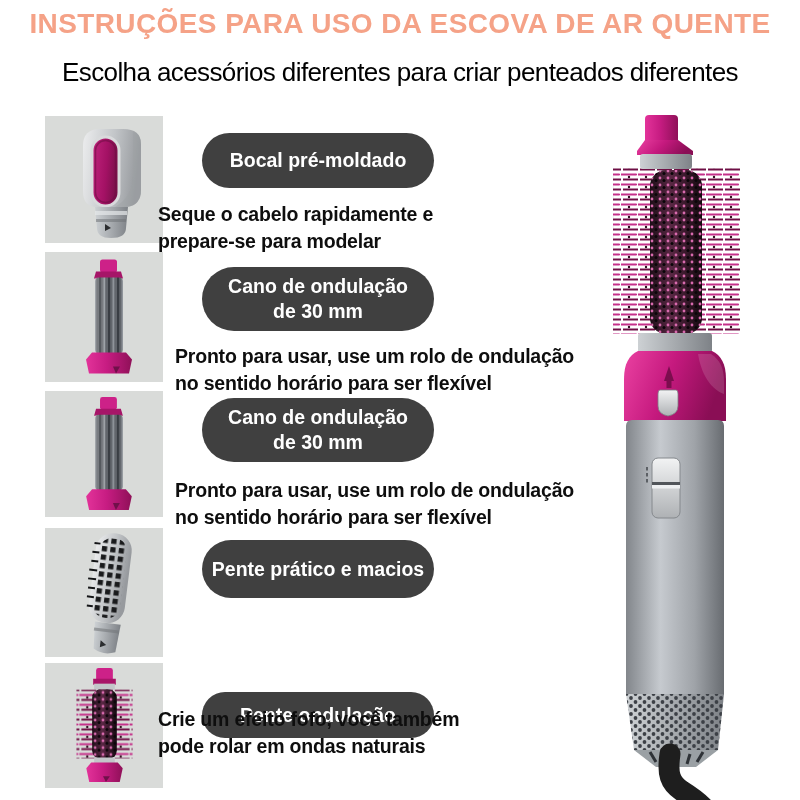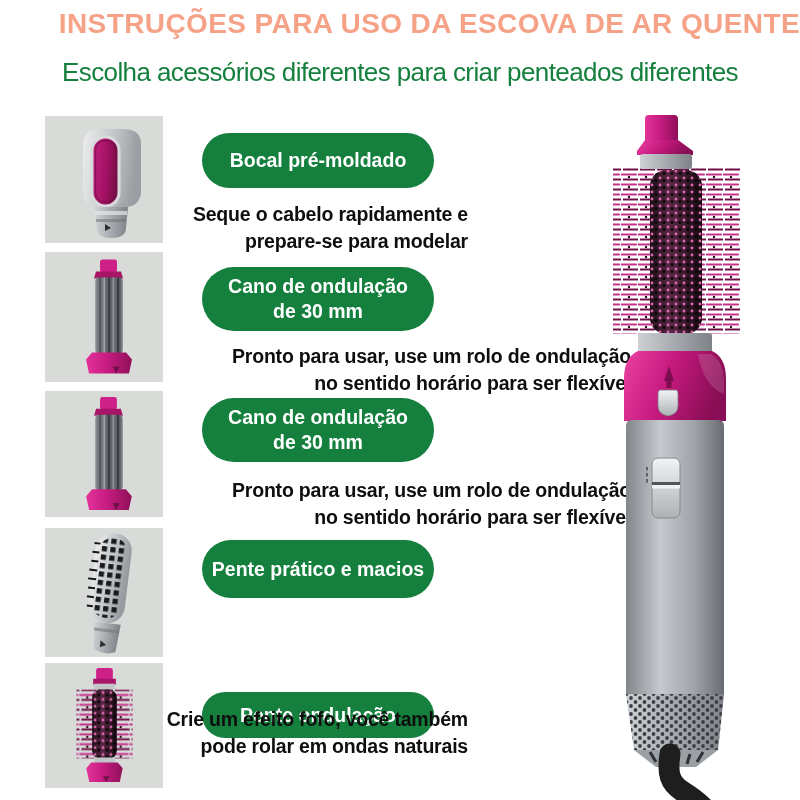--- a/index.html
+++ b/index.html
@@ -1,28 +1,28 @@
 <!DOCTYPE html>
 <html><head>
 <meta charset="utf-8">
 <style>
   html,body{margin:0;padding:0;background:#ffffff;}
   .canvas{position:relative;width:800px;height:800px;background:#ffffff;overflow:hidden;
           font-family:"Liberation Sans",sans-serif;}
-  .title{position:absolute;top:8px;left:0;width:100%;text-align:right;
+  .title{position:absolute;top:8px;left:0;width:100%;text-align:center;
          color:#F5A287;font-size:28px;font-weight:bold;letter-spacing:.4px;}
   .subtitle{position:absolute;top:57px;left:0;width:100%;text-align:center;
-         color:#15803d;font-size:26px;font-weight:400;letter-spacing:-.6px;white-space:nowrap;}
-  .pill{position:absolute;left:202px;width:232px;background:#15803d;border-radius:34px;
+         color:#000000;font-size:26px;font-weight:400;letter-spacing:-.6px;white-space:nowrap;}
+  .pill{position:absolute;left:202px;width:232px;background:#404040;border-radius:34px;
         display:flex;align-items:center;justify-content:center;text-align:center;
         color:#ffffff;font-weight:bold;font-size:19.5px;line-height:25px;white-space:pre-line;}
   .p1{top:133px;height:55px}.p2{top:267px;height:64px}.p3{top:398px;height:64px}
   .p4{top:540px;height:58px}.p5{top:692px;height:46px}
   .desc{position:absolute;font-weight:bold;font-size:19.5px;line-height:27px;color:#0e0e0e;
-        text-align:right;white-space:pre-line;letter-spacing:-.2px;}
+        text-align:left;white-space:pre-line;letter-spacing:-.2px;}
   .d1{left:158px;width:310px;top:201px}
   .d2{left:175px;width:456px;top:343px}
   .d3{left:175px;width:456px;top:477px}
   .d4{left:165px;width:470px;top:611px}
   .d5{left:158px;width:310px;top:706px}
   .thumb{position:absolute;left:45px;width:118px;background:#D9DBD9;}
   .t1{top:116px;height:127px}.t2{top:252px;height:130px}.t3{top:391px;height:126px}
   .t4{top:528px;height:129px}.t5{top:663px;height:125px}
   .thumb svg{display:block;width:100%;height:100%;}
   .product{position:absolute;left:570px;top:92px;width:220px;height:708px;}

